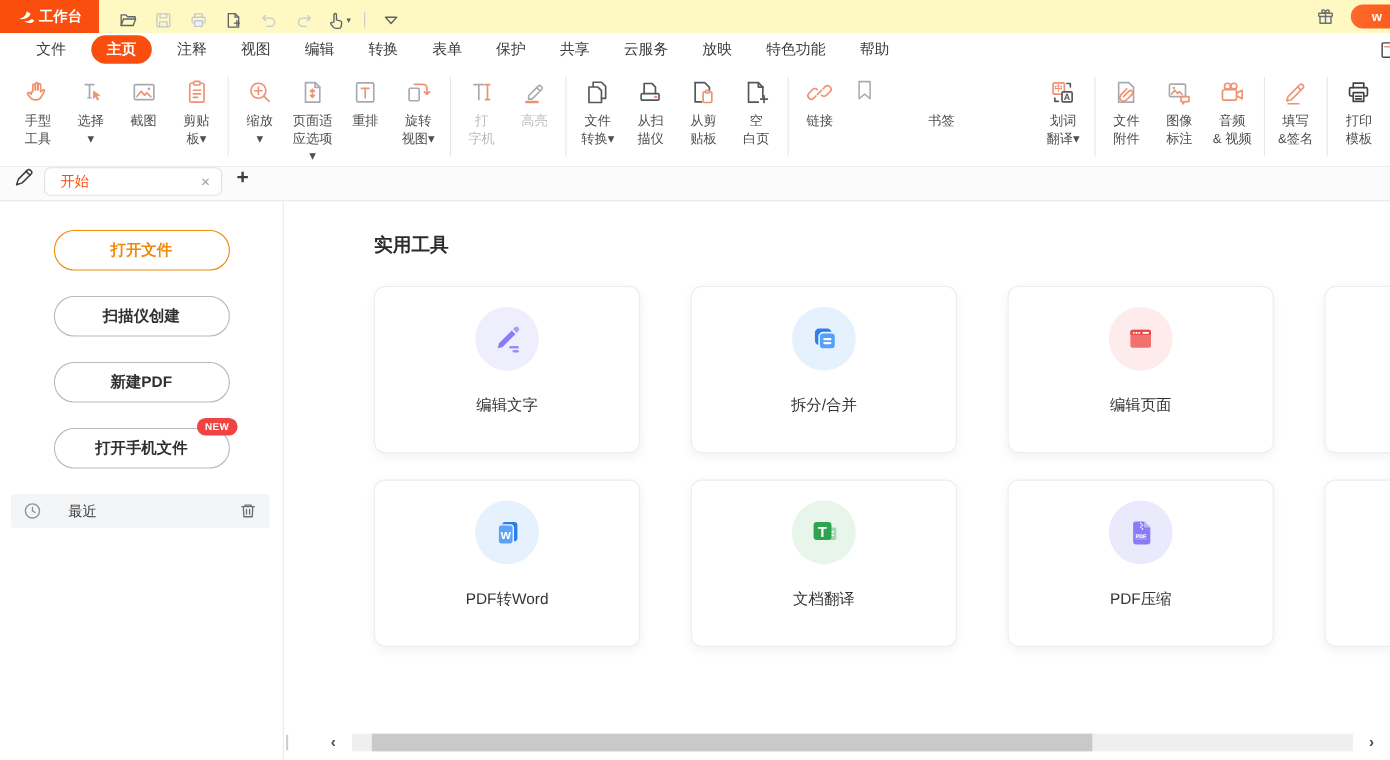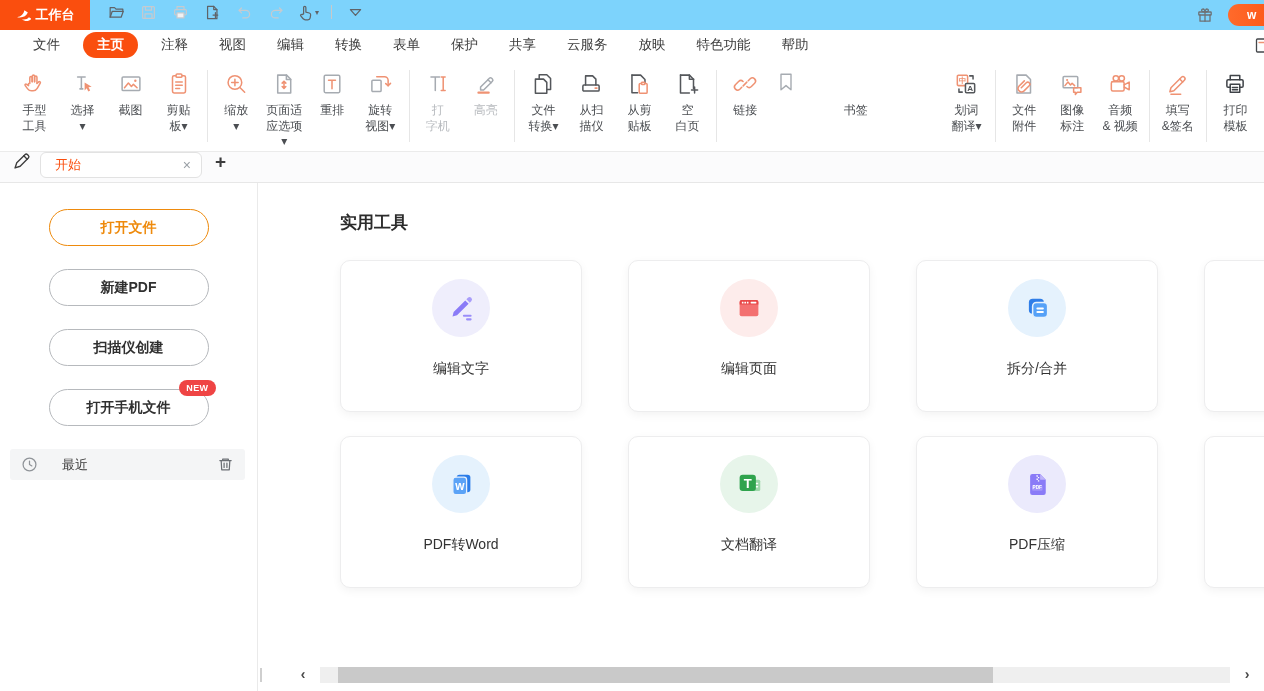--- a/index.html
+++ b/index.html
@@ -1,21 +1,21 @@
 <!DOCTYPE html>
 <html><head>
 <meta charset="utf-8">
 <style>
 *{margin:0;padding:0;box-sizing:border-box}
 html,body{background:#ddd}
 #app{width:1264px;height:691px;position:relative;overflow:hidden;background:#fff;
      font-family:"Liberation Sans","DejaVu Sans",sans-serif;font-size:13px;color:#333}
 svg{display:block}
 
-.titlebar{height:30px;background:#7dd3fc;display:flex;align-items:flex-start;position:relative}
+.titlebar{height:30px;background:#fef9c3;display:flex;align-items:flex-end;position:relative}
 .logo-box{width:90px;height:30px;background:#fa4e0e;display:flex;align-items:center;justify-content:center;gap:5px;color:#fff;font-size:13px;font-weight:bold;flex-shrink:0}
 .qat{display:flex;align-items:center;margin-left:12px;gap:4px;position:relative;z-index:2}
 .qat-btn{height:24px;min-width:28px;display:flex;align-items:center;justify-content:center;border-radius:3px}
 .qat-btn .mini-caret{font-size:8px;color:#5f6368;margin-left:1px}
 .qat-sep{width:1px;height:14px;background:#c9c9c9;margin:0 5px}
 .win-title{position:absolute;left:0;right:0;text-align:center;color:#595959;font-size:13px;pointer-events:none}
 .tb-right{margin-left:auto;display:flex;align-items:center;height:100%;position:relative;z-index:2}
 .gift-btn{margin-right:14px}
 .member-pill{height:22px;width:70px;background:linear-gradient(90deg,#ff6a2b,#fa4e0e);border-radius:11px;color:#fff;display:flex;align-items:center;padding-left:19px;font-size:12px;font-weight:bold;margin-right:-34px}
 
@@ -458,24 +458,24 @@
     </div>
     <span class="newtab">+</span>
   </div>
 
   <div class="main">
     <div class="sidebar" id="sidebar">
         <div class="pill-btn primary">
           <span>打开文件</span>
         </div>
         <div class="pill-btn">
+          <span>扫描仪创建</span>
+        </div>
+        <div class="pill-btn">
           <span>新建PDF</span>
-        </div>
-        <div class="pill-btn">
-          <span>扫描仪创建</span>
         </div>
         <div class="pill-btn">
           <span>打开手机文件</span>
           <span class="badge">NEW</span>
         </div>
         <div class="recent-row">
           <span>
             <svg width="17" height="17" viewBox="0 0 18 18" fill="none" stroke-linecap="round" stroke-linejoin="round">
               <circle cx="9" cy="9" r="6.8" stroke="#8f9398" stroke-width="1.3" fill="none"></circle>
               <path d="M9 5.4V9l2.5 1.5" stroke="#8f9398" stroke-width="1.3" fill="none"></path>
@@ -500,46 +500,46 @@
                   <path d="M5.2 18.8l.9-3.6 9.3-9.3 2.7 2.7-9.3 9.3-3.6.9z" stroke="none" stroke-width="1.4" fill="#8a7bf7"></path>
                   <path d="M16.3 5l1.2-1.2a1.9 1.9 0 0 1 2.7 2.7L19 7.7z" stroke="none" stroke-width="1.4" fill="#a99dfa"></path>
                   <rect x="13.5" y="17.3" width="7" height="1.7" rx="0.85" stroke="none" stroke-width="1.4" fill="#9a8df9"></rect>
                   <rect x="16" y="20.2" width="4.5" height="1.7" rx="0.85" stroke="none" stroke-width="1.4" fill="#9a8df9"></rect>
                 </svg>
               </span>
             </div>
             <div class="lbl">编辑文字</div>
           </div>
           <div class="card">
+            <div class="circ" style="background:#e5f2fd">
+              <span>
+                <svg width="30" height="30" viewBox="0 0 24 24" fill="none" stroke-linecap="round" stroke-linejoin="round">
+                  <rect x="5.5" y="4.5" width="12" height="12" rx="3" stroke="none" stroke-width="1.4" fill="#2f7ee8"></rect>
+                  <rect x="8.5" y="7.5" width="12" height="12" rx="3" stroke="#e5f2fd" stroke-width="1.2" fill="#55a1f7"></rect>
+                  <rect x="11.5" y="11.5" width="6" height="1.6" rx="0.8" stroke="none" stroke-width="1.4" fill="#fff"></rect>
+                  <rect x="11.5" y="14.3" width="6" height="1.6" rx="0.8" stroke="none" stroke-width="1.4" fill="#fff"></rect>
+                </svg>
+              </span>
+            </div>
+            <div class="lbl">拆分/合并</div>
+          </div>
+          <div class="card">
             <div class="circ" style="background:#fdeceb">
               <span>
                 <svg width="30" height="30" viewBox="0 0 24 24" fill="none" stroke-linecap="round" stroke-linejoin="round">
                   <rect x="4.5" y="5.5" width="15" height="13" rx="1.6" stroke="none" stroke-width="1.4" fill="#f37070"></rect>
                   <path d="M4.5 9.1V7.1a1.6 1.6 0 0 1 1.6-1.6h11.8a1.6 1.6 0 0 1 1.6 1.6v2z" stroke="none" stroke-width="1.4" fill="#e84848"></path>
                   <rect x="6.3" y="7" width="1.3" height="1.3" rx="0.2" stroke="none" stroke-width="1.4" fill="#fff"></rect>
                   <rect x="8.3" y="7" width="1.3" height="1.3" rx="0.2" stroke="none" stroke-width="1.4" fill="#fff"></rect>
                   <rect x="10.3" y="7" width="1.3" height="1.3" rx="0.2" stroke="none" stroke-width="1.4" fill="#fff"></rect>
                   <rect x="13.3" y="7" width="4.6" height="1.3" rx="0.3" stroke="none" stroke-width="1.4" fill="#fff"></rect>
                 </svg>
               </span>
             </div>
             <div class="lbl">编辑页面</div>
-          </div>
-          <div class="card">
-            <div class="circ" style="background:#e5f2fd">
-              <span>
-                <svg width="30" height="30" viewBox="0 0 24 24" fill="none" stroke-linecap="round" stroke-linejoin="round">
-                  <rect x="5.5" y="4.5" width="12" height="12" rx="3" stroke="none" stroke-width="1.4" fill="#2f7ee8"></rect>
-                  <rect x="8.5" y="7.5" width="12" height="12" rx="3" stroke="#e5f2fd" stroke-width="1.2" fill="#55a1f7"></rect>
-                  <rect x="11.5" y="11.5" width="6" height="1.6" rx="0.8" stroke="none" stroke-width="1.4" fill="#fff"></rect>
-                  <rect x="11.5" y="14.3" width="6" height="1.6" rx="0.8" stroke="none" stroke-width="1.4" fill="#fff"></rect>
-                </svg>
-              </span>
-            </div>
-            <div class="lbl">拆分/合并</div>
           </div>
           <div class="card"></div>
           <div class="card">
             <div class="circ" style="background:#e5f2fd">
               <span>
                 <svg width="30" height="30" viewBox="0 0 24 24" fill="none" stroke-linecap="round" stroke-linejoin="round">
                   <rect x="8.5" y="4.5" width="11" height="14" rx="2.2" stroke="none" stroke-width="1.4" fill="#2b7de9"></rect>
                   <rect x="5.5" y="6.5" width="11" height="14" rx="2.2" stroke="#e8f2fd" stroke-width="1" fill="#5ba3f7"></rect>
                   <text x="11" y="16.5" font-size="9.5" fill="#fff" font-weight="bold" text-anchor="middle" font-family="Liberation Sans, sans-serif">w</text>
                 </svg>

